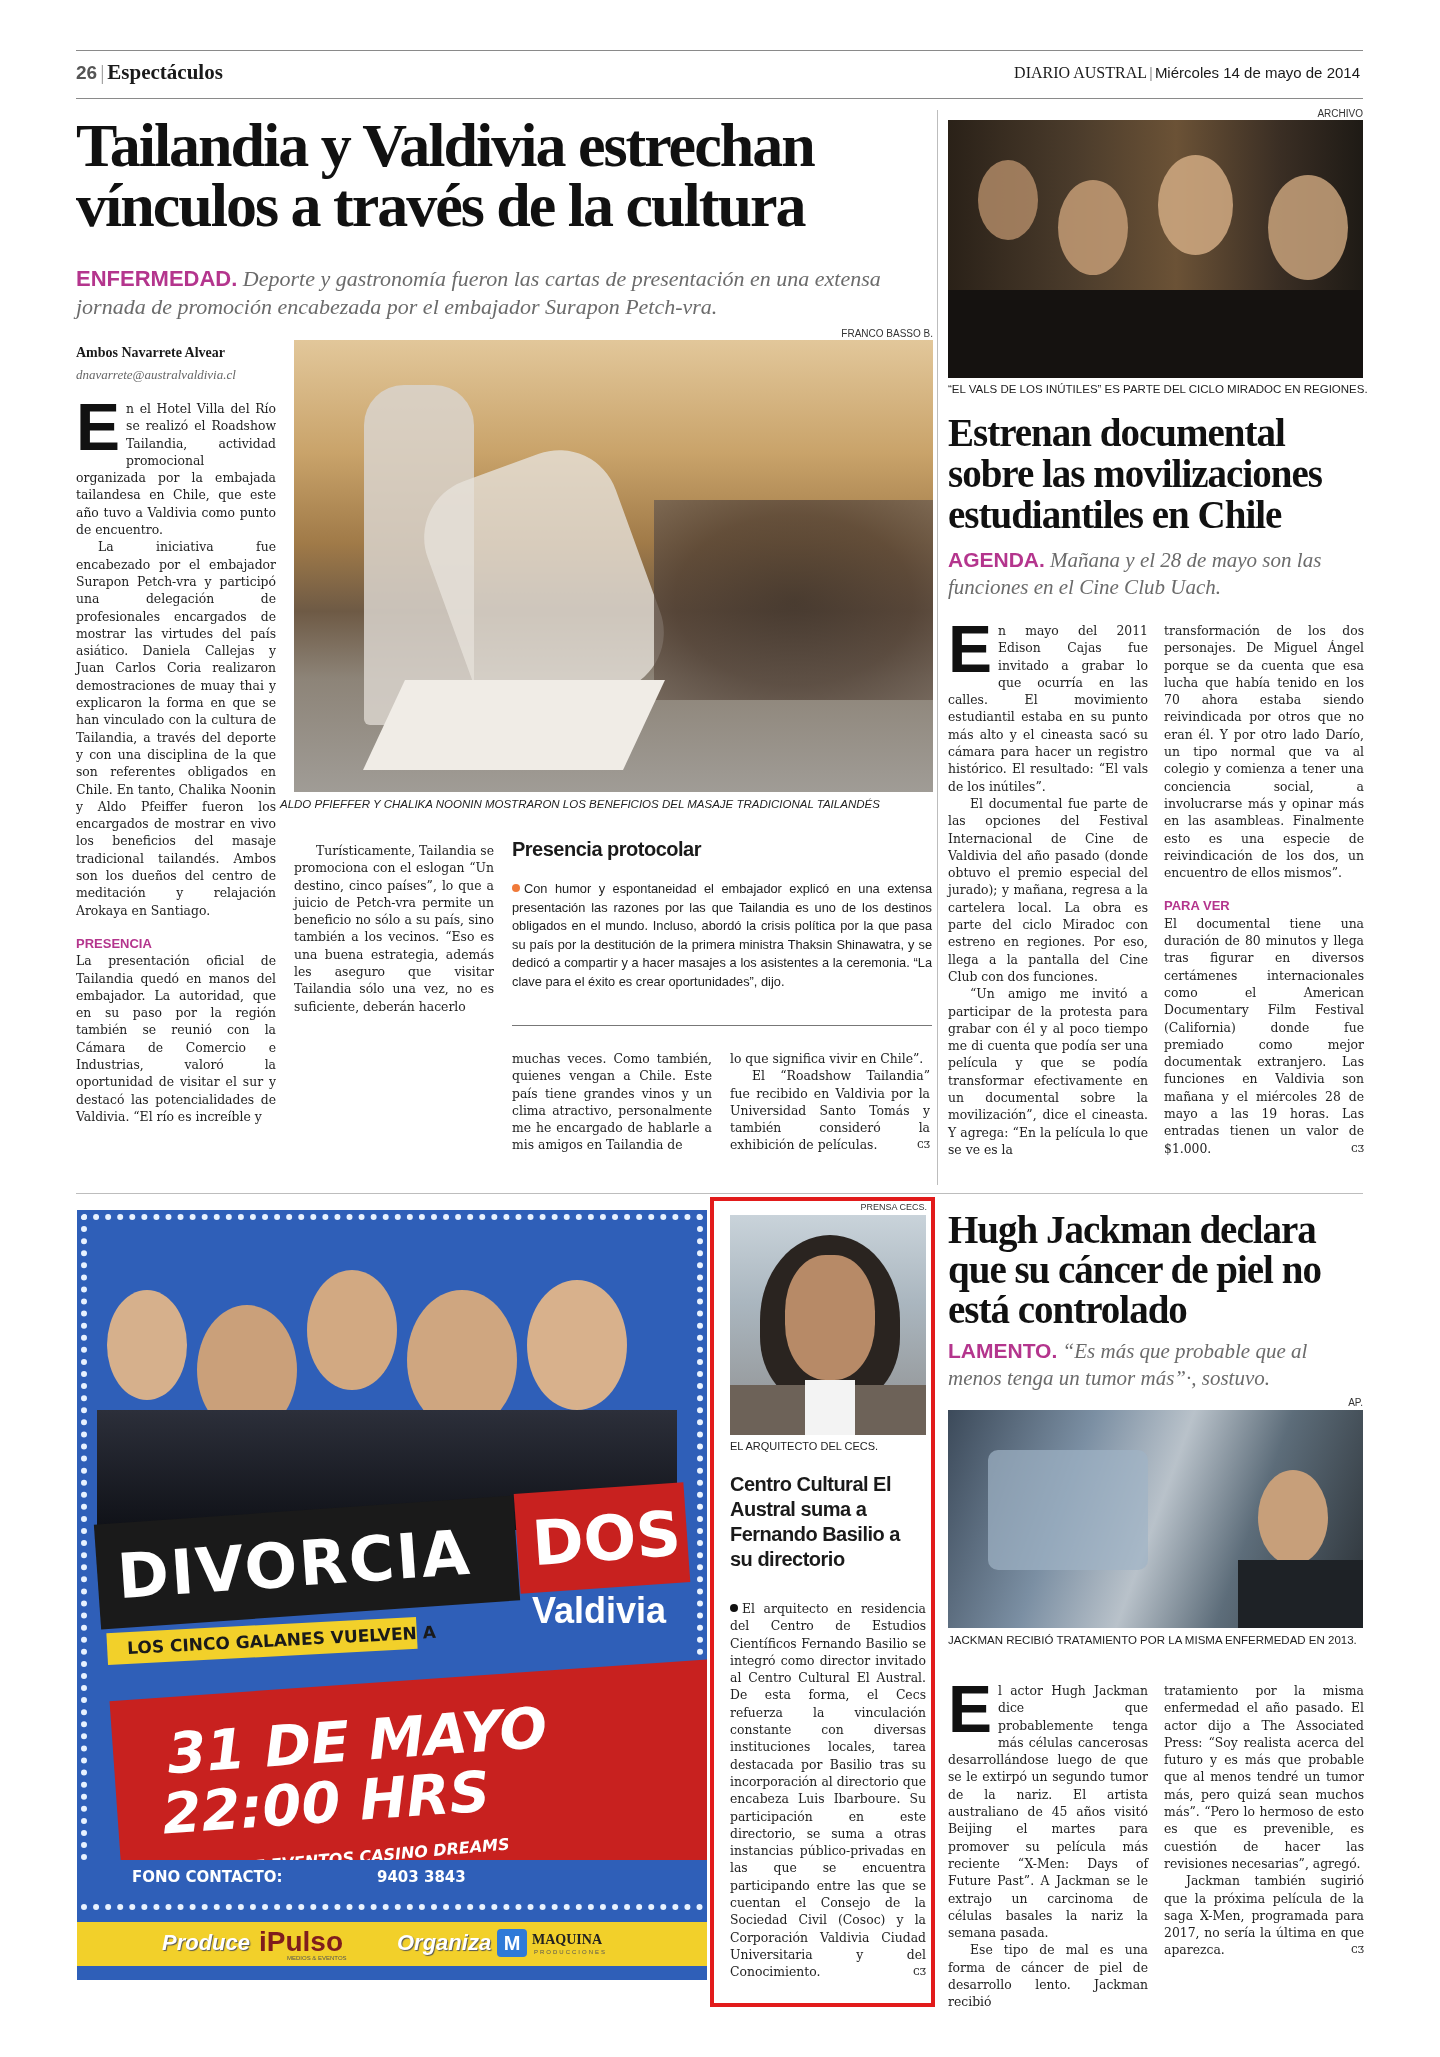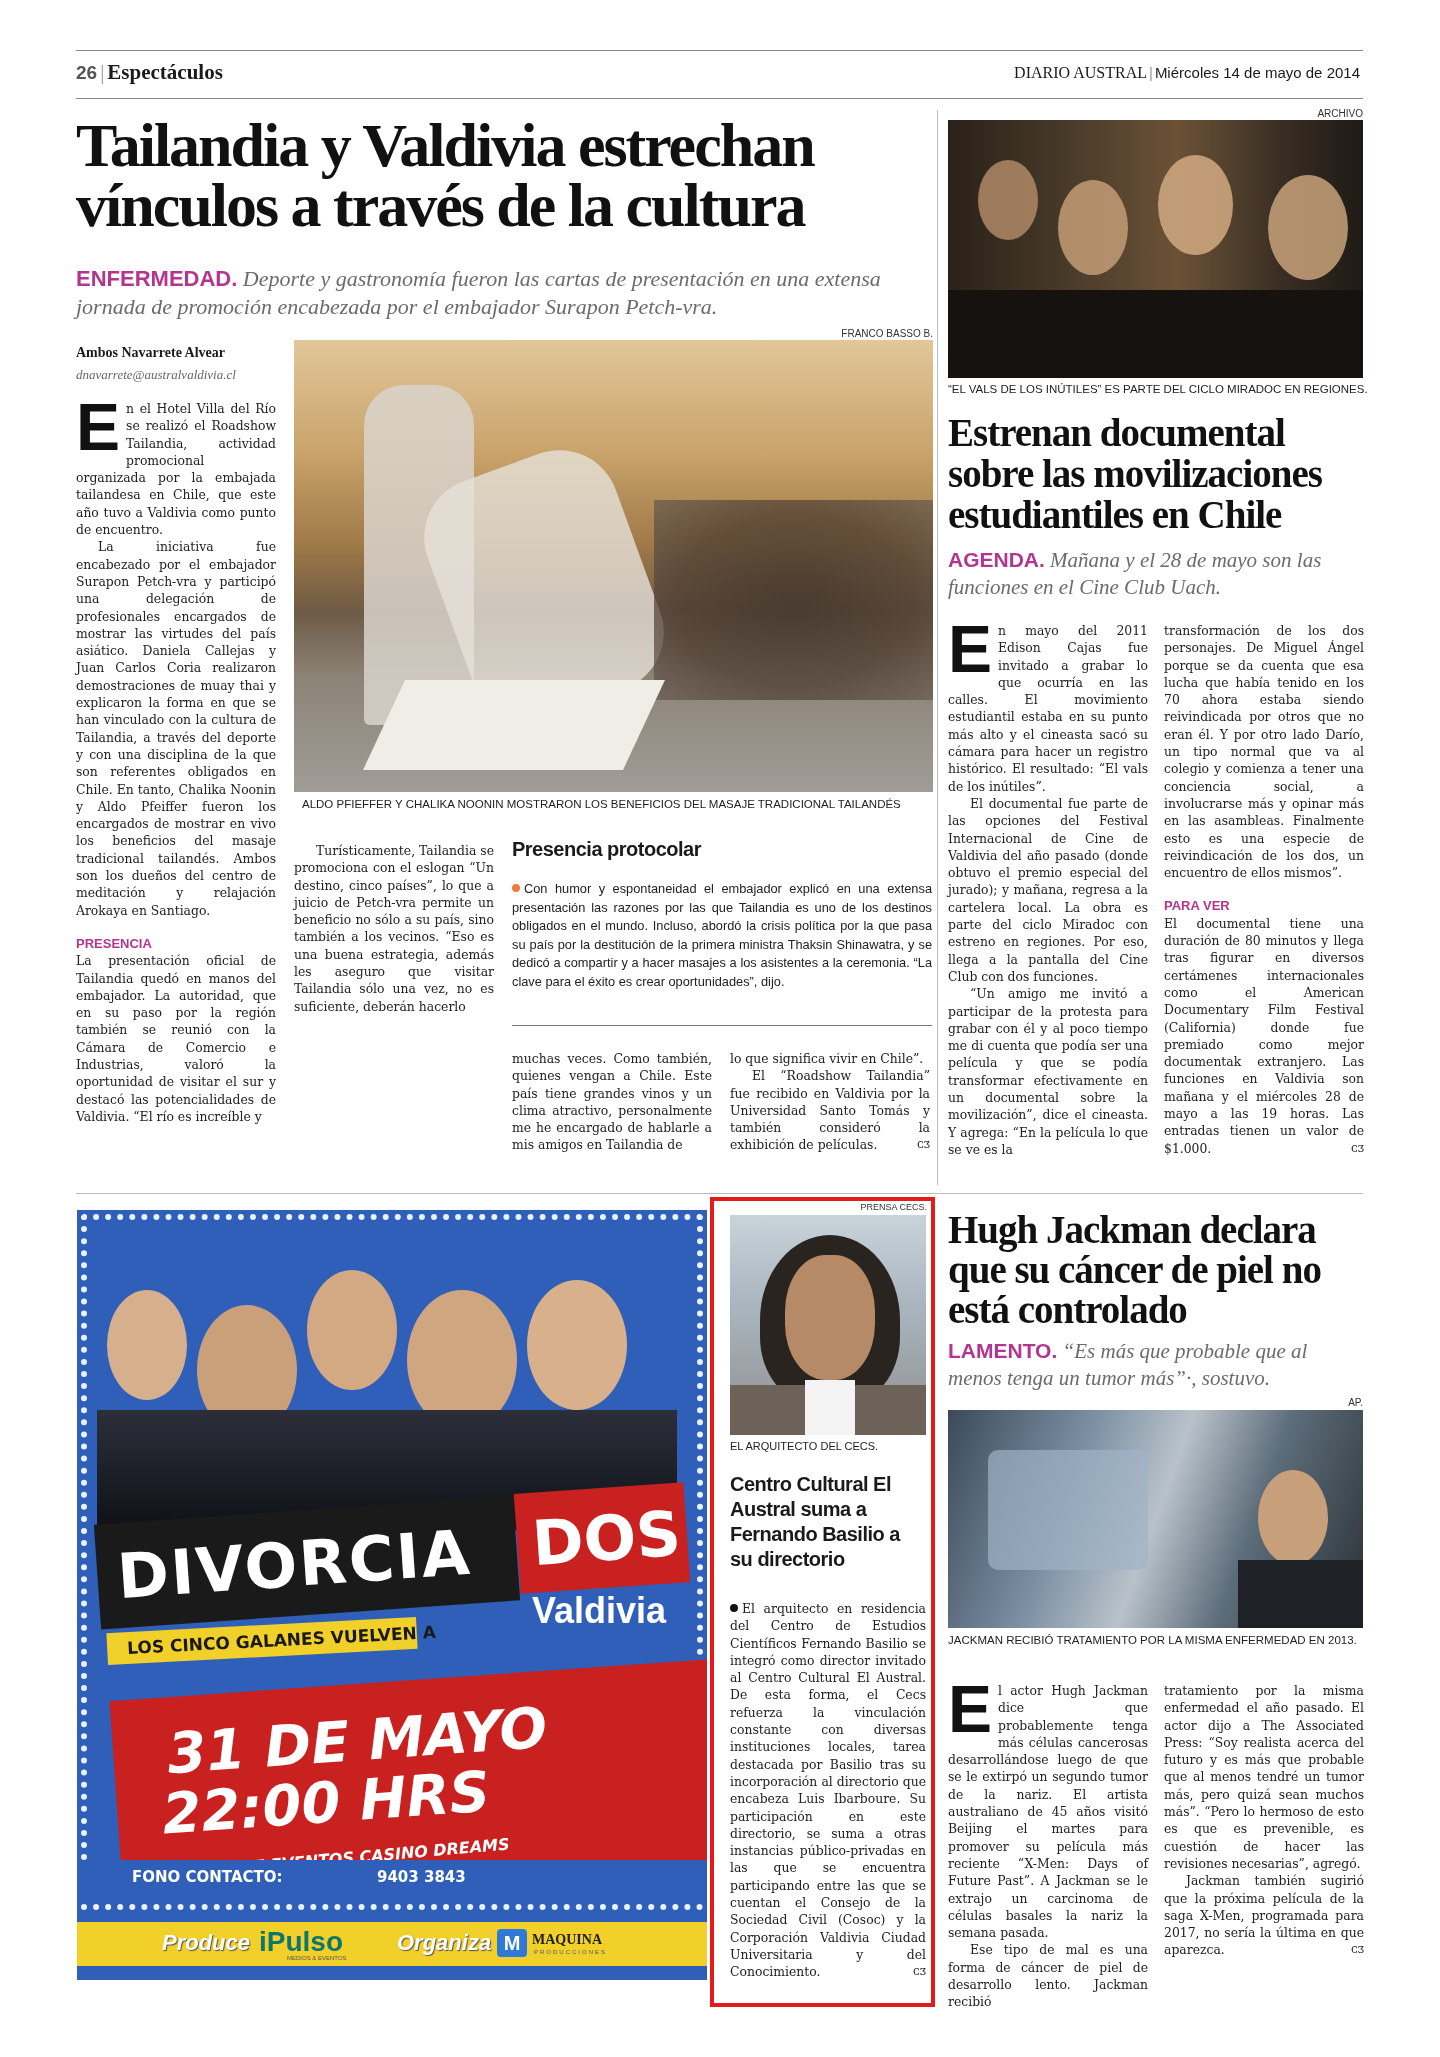--- a/index.html
+++ b/index.html
@@ -62,21 +62,21 @@
 <div class="abs byline">Ambos Navarrete Alvear</div>
 <div class="abs email">dnavarrete@australvaldivia.cl</div>
 
 <div class="abs credit" style="left:290px; top:328px; width:643px;">FRANCO BASSO B.</div>
 <div class="photo" style="left:294px; top:340px; width:639px; height:452px; background: linear-gradient(180deg,#e2c79a 0%,#c9a36a 25%,#a07a48 45%,#6e5a45 60%,#8d8478 75%,#a09c96 100%);">
   <div style="position:absolute; left:70px; top:45px; width:110px; height:340px; background:#d9d4cd; border-radius:40px 40px 6px 6px; opacity:.85;"></div>
   <div style="position:absolute; left:150px; top:120px; width:200px; height:250px; background:#e6e1da; border-radius:60px; opacity:.8; transform:rotate(-20deg);"></div>
   <div style="position:absolute; left:360px; top:160px; width:280px; height:200px; background:radial-gradient(ellipse at center,#3b3029 0%,#4e3e33 60%,#6b5c50 100%); opacity:.75;"></div>
   <div style="position:absolute; left:90px; top:340px; width:260px; height:90px; background:#f0ece6; transform:skewX(-25deg);"></div>
 </div>
-<div class="abs caption" style="left:302px; top:798px; width:650px;">ALDO PFIEFFER Y CHALIKA NOONIN MOSTRARON LOS BENEFICIOS DEL MASAJE TRADICIONAL TAILANDÉS</div>
+<div class="abs caption" style="left:280px; top:798px; width:650px;font-style:italic;">ALDO PFIEFFER Y CHALIKA NOONIN MOSTRARON LOS BENEFICIOS DEL MASAJE TRADICIONAL TAILANDÉS</div>
 
 <div class="abs body" style="left:76px; top:400px; width:200px;">
   <p class="first"><span class="drop">E</span><span>n el Hotel Villa del Río se realizó el Roadshow Tailandia, actividad promocional organizada por la embajada tailandesa en Chile, que este año tuvo a Valdivia como punto de encuentro.</span></p>
   <p>La iniciativa fue encabezado por el embajador Surapon Petch-vra y participó una delegación de profesionales encargados de mostrar las virtudes del país asiático. Daniela Callejas y Juan Carlos Coria realizaron demostraciones de muay thai y explicaron la forma en que se han vinculado con la cultura de Tailandia, a través del deporte y con una disciplina de la que son referentes obligados en Chile. En tanto, Chalika Noonin y Aldo Pfeiffer fueron los encargados de mostrar en vivo los beneficios del masaje tradicional tailandés. Ambos son los dueños del centro de meditación y relajación Arokaya en Santiago.</p>
   <div class="subhead">PRESENCIA</div>
   <p class="first">La presentación oficial de Tailandia quedó en manos del embajador. La autoridad, que en su paso por la región también se reunió con la Cámara de Comercio e Industrias, valoró la oportunidad de visitar el sur y destacó las potencialidades de Valdivia. “El río es increíble y</p>
 </div>
 
 <div class="abs body" style="left:294px; top:842px; width:200px;">
   <p>Turísticamente, Tailandia se promociona con el eslogan “Un destino, cinco países”, lo que a juicio de Petch-vra permite un beneficio no sólo a su país, sino también a los vecinos. “Eso es una buena estrategia, además les aseguro que visitar Tailandia sólo una vez, no es suficiente, deberán hacerlo</p>
@@ -158,21 +158,21 @@
   <div class="ad-text" style="left:300px; top:754px; font-size:15px;">2º Nivel stand Diario Austral</div>
 
 </div>
 
 <div class="abs" style="left:77px; top:1860px; width:630px; height:118px; background:#2f5fb8;">
   <div class="ad-text" style="left:55px; top:8px; font-size:15px;">FONO CONTACTO:</div>
   <div class="ad-text" style="left:300px; top:8px; font-size:15px;">9403 3843</div>
   <div style="position:absolute; left:4px; top:44px; width:622px; height:0; border-top:6px dotted #e8f2ff;"></div>
   <div style="position:absolute; left:0; top:62px; width:630px; height:44px; background:#f2d02a;">
     <span style="position:absolute; left:85px; top:8px; font-family:'Liberation Sans',sans-serif; font-style:italic; font-weight:bold; font-size:22px; color:#fff; text-shadow:1px 1px 1px #555;">Produce</span>
-    <span style="position:absolute; left:182px; top:4px; font-family:'Liberation Sans',sans-serif; font-weight:bold; font-size:28px; color:#0f766e;">iPulso</span>
+    <span style="position:absolute; left:182px; top:4px; font-family:'Liberation Sans',sans-serif; font-weight:bold; font-size:28px; color:#7f1d1d;">iPulso</span>
     <span style="position:absolute; left:210px; top:33px; font-family:'Liberation Sans',sans-serif; font-size:6px; color:#555;">MEDIOS &amp; EVENTOS</span>
     <span style="position:absolute; left:320px; top:8px; font-family:'Liberation Sans',sans-serif; font-style:italic; font-weight:bold; font-size:22px; color:#fff; text-shadow:1px 1px 1px #555;">Organiza</span>
     <span style="position:absolute; left:420px; top:7px; width:30px; height:28px; background:#2f7ad8; border-radius:4px; color:#fff; font-family:'Liberation Sans',sans-serif; font-weight:bold; font-size:20px; text-align:center; line-height:28px;">M</span>
     <span style="position:absolute; left:455px; top:10px; font-family:'Liberation Serif',serif; font-weight:bold; font-size:14px; color:#222;">MAQUINA</span>
     <span style="position:absolute; left:457px; top:27px; font-family:'Liberation Sans',sans-serif; font-size:6px; letter-spacing:2px; color:#555;">PRODUCCIONES</span>
   </div>
 </div>
 
 <div class="abs box-outline"></div>
 <div class="abs credit" style="left:716px; top:1202px; width:211px; font-size:9px;">PRENSA CECS.</div>

